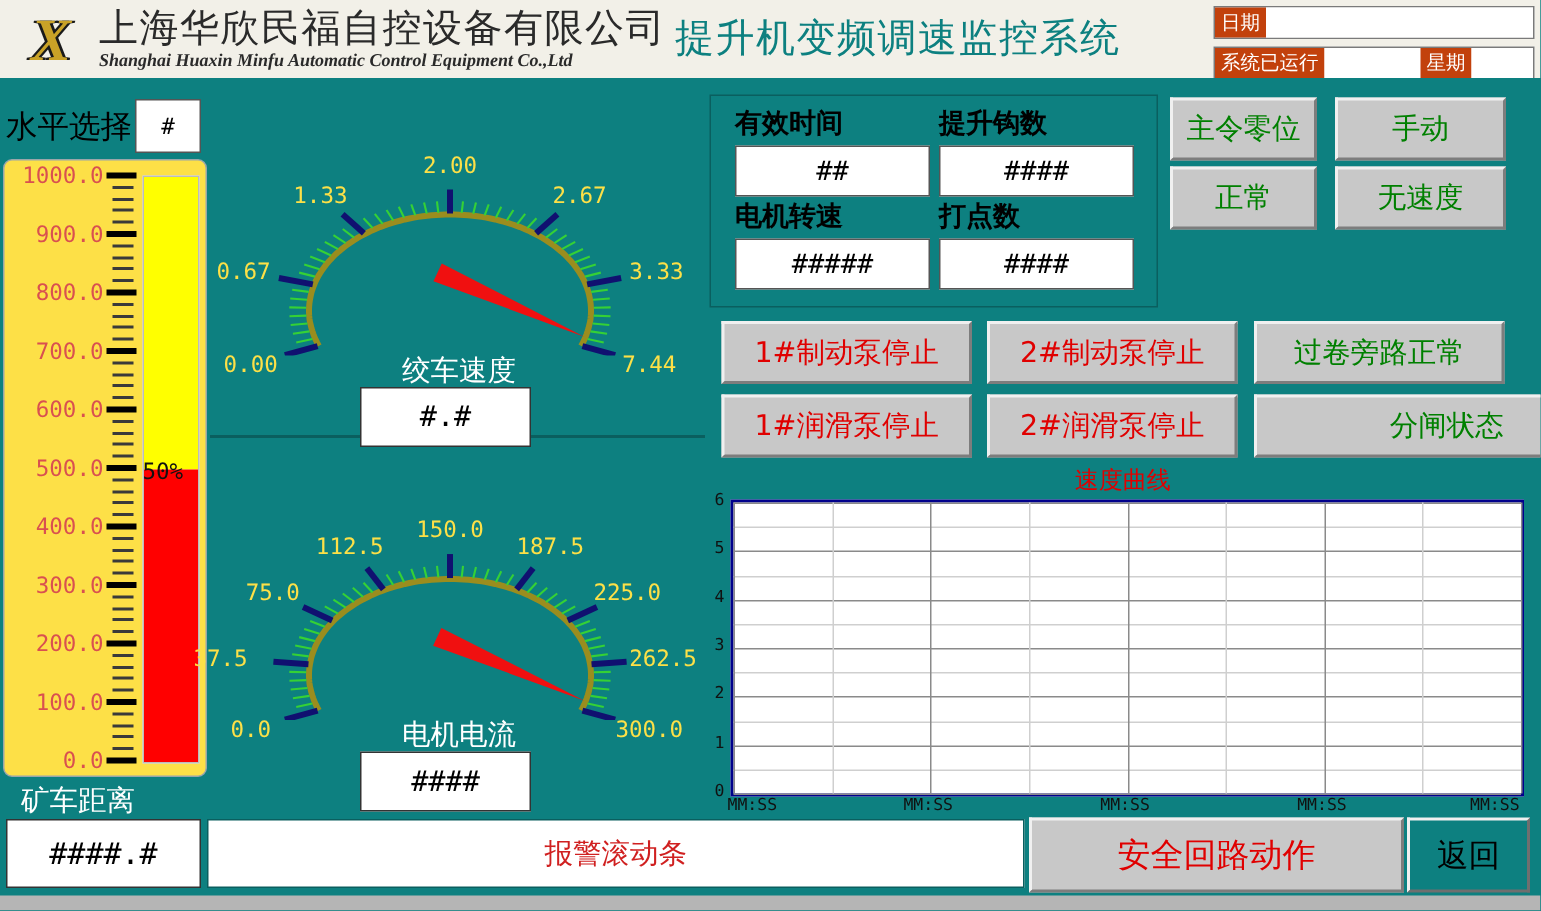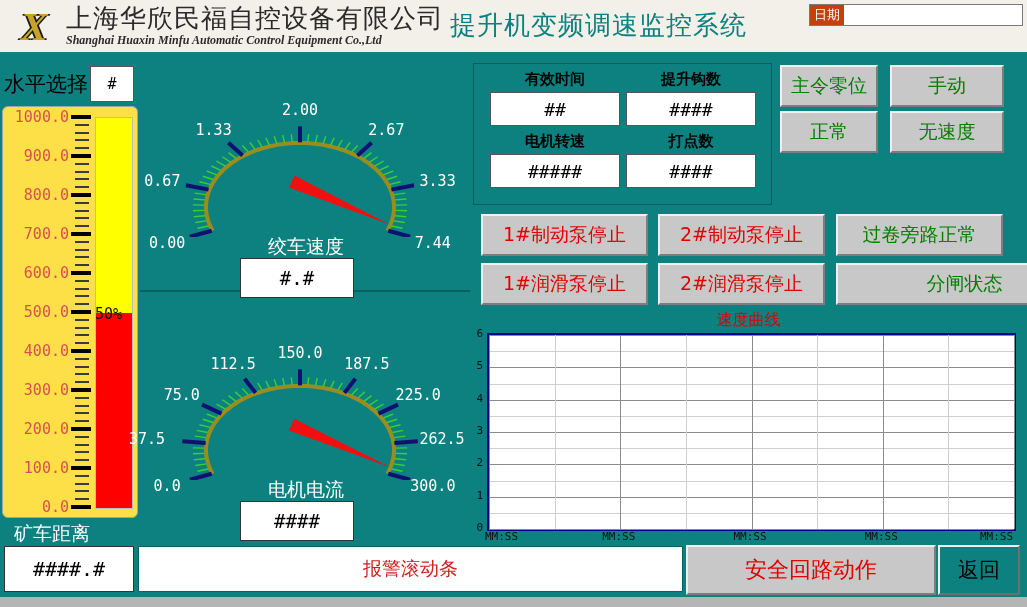--- a/index.html
+++ b/index.html
@@ -61,29 +61,29 @@
             justify-content:center;font-size:20px;color:#000;
             font-family:"DejaVu Sans Mono",monospace;}
 
   
   .gauge-wrap{position:absolute;}
   .gauge-title{position:absolute;width:100%;text-align:center;font-size:19px;
                color:#fff;font-family:"DejaVu Sans",sans-serif;}
   .gauge-box{position:absolute;background:#fff;border:1px solid #333;
              display:flex;align-items:center;justify-content:center;
              font-size:19px;color:#000;font-family:"DejaVu Sans Mono",monospace;}
-  .glabel{position:absolute;font-size:15px;color:#ffffff;white-space:nowrap;
+  .glabel{position:absolute;font-size:15px;color:#fde047;white-space:nowrap;
           font-family:"DejaVu Sans Mono",monospace;transform:translate(-50%,-50%);}
   .divider{position:absolute;background:#0a5f5f;height:2px;}
 
   
   .fpanel{position:absolute;left:473px;top:63px;width:297px;height:140px;
           border:1px solid #0a5f5f;}
   .fcell{position:absolute;width:130px;}
-  .fcell .cap{text-align:center;font-size:15px;color:#000;margin-bottom:3px;
+  .fcell .cap{text-align:left;font-size:18px;color:#000;margin-bottom:3px;
               font-family:"DejaVu Sans",sans-serif;font-weight:bold;}
   .fcell .val{height:32px;background:#fff;border:1px solid #555;
               display:flex;align-items:center;justify-content:center;
               font-size:18px;color:#000;font-family:"DejaVu Sans Mono",monospace;}
 
   
   .btn{position:absolute;background:#c8c8c8;
        border-top:2px solid #f0f0f0;border-left:2px solid #f0f0f0;
        border-right:2px solid #7d7d7d;border-bottom:2px solid #7d7d7d;
        display:flex;align-items:center;justify-content:center;
@@ -127,20 +127,26 @@
 
   <div class="header">
     <div class="logo">X</div>
     <div class="co-cn">上海华欣民福自控设备有限公司</div>
     <div class="co-en">Shanghai Huaxin Minfu Automatic Control Equipment Co.,Ltd</div>
     <div class="sys-title">提升机变频调速监控系统</div>
 
     <div class="hdr-row1">
       <div class="lbl-blue">日期</div>
       <div class="fld-white"></div>
+    </div>
+    <div class="hdr-row2">
+      <div class="lbl-blue">系统已运行</div>
+      <div class="fld-white" style="flex:0 0 64px"></div>
+      <div class="lbl-blue">星期</div>
+      <div class="fld-white" style="flex:0 0 26px"></div>
     </div>
   </div>
 
   <div class="lvl-label">水平选择</div>
   <div class="lvl-box">#</div>
 
   <div class="bar-panel">
     <div class="bar-scale" id="barScale">
         <div class="bar-tick-label" style="top: 4px;">1000.0</div>
         <div class="bar-tick-major" style="top: 4px;"></div>

